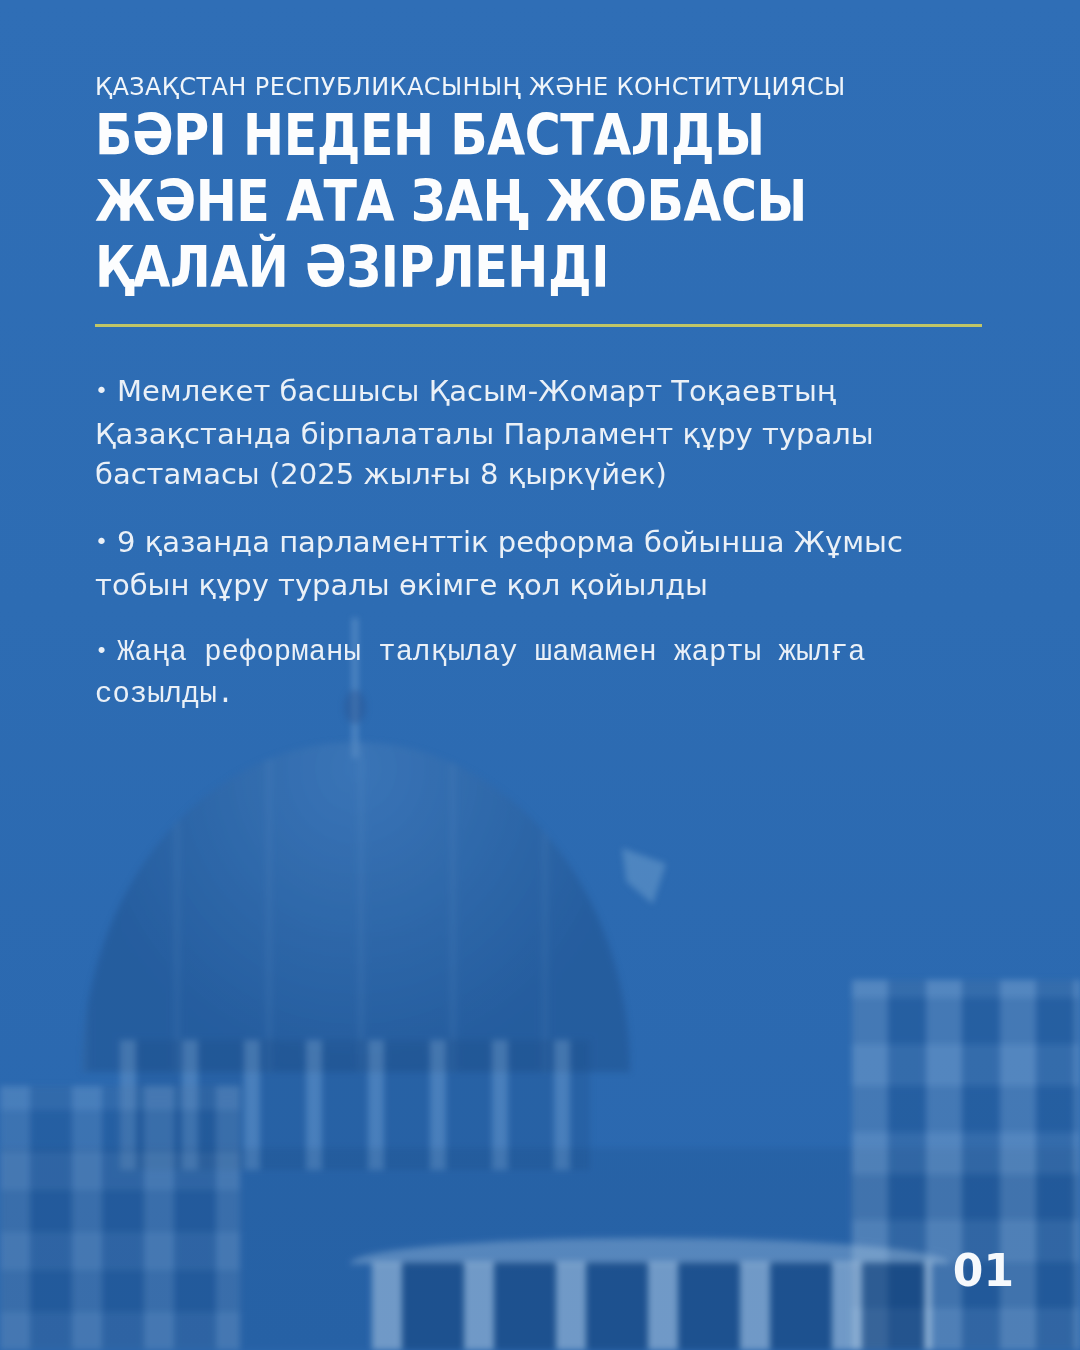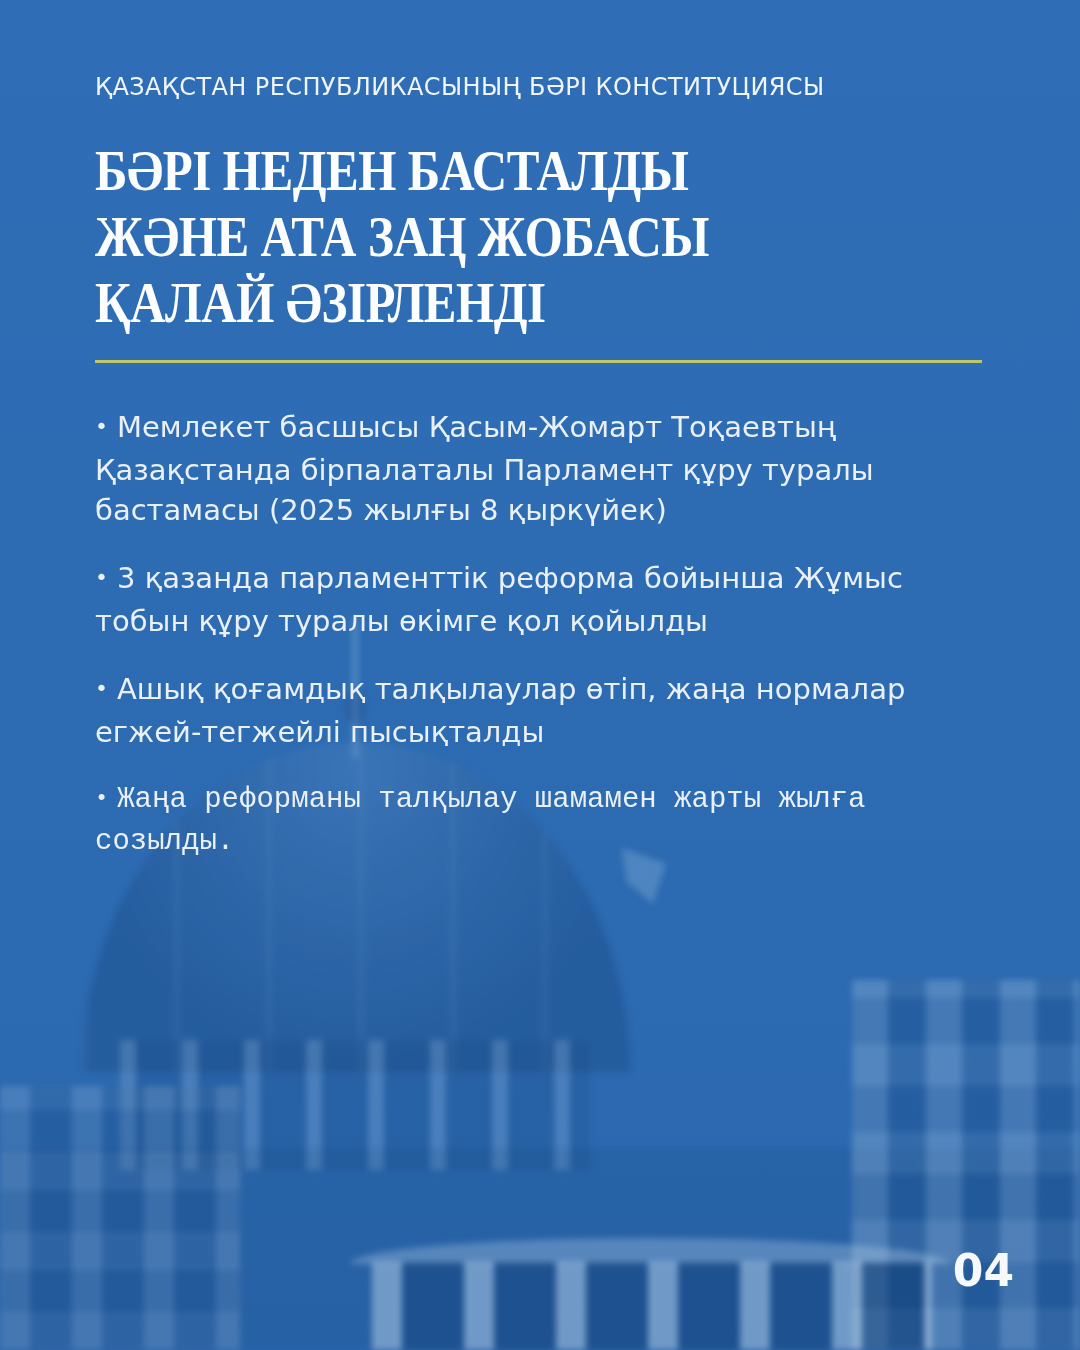--- a/index.html
+++ b/index.html
@@ -60,21 +60,21 @@
       repeating-linear-gradient(0deg,rgba(235,244,250,.06) 0 38px,rgba(18,60,112,.08) 38px 80px);
   }
 
   
   .content{position:absolute;inset:0;padding:0 95px;}
   .eyebrow{
     margin-top:72px;
     font-size:24px;line-height:30px;letter-spacing:.4px;
     color:#f0f5fa;font-weight:400;white-space:nowrap;
   }
-  .title{margin-top:36px;font-family:Liberation Serif, serif;}
+  .title{}
   .tline{
     display:block;
     font-weight:bold;color:var(--title);
     font-size:57px;line-height:66px;letter-spacing:-.5px;
     transform:scaleX(.86);transform-origin:left center;
     white-space:nowrap;
   }
   .divider{margin-top:24px;height:3px;width:887px;background:var(--accent);}
   .bullets{list-style:none;margin-top:44px;}
   .bullet{
@@ -100,32 +100,31 @@
     <div class="flag"></div>
     <div class="dome-base"></div>
     <div class="band-bottom"></div>
     <div class="facade-left"></div>
     <div class="facade-right"></div>
     <div class="entablature"></div>
     <div class="colonnade"></div>
   </div>
 
   <div class="content">
-    <div class="eyebrow">ҚАЗАҚСТАН РЕСПУБЛИКАСЫНЫҢ БӘРІ КОНСТИТУЦИЯСЫ</div>
+    <div class="eyebrow">ҚАЗАҚСТАН РЕСПУБЛИКАСЫНЫҢ ЖӘНЕ КОНСТИТУЦИЯСЫ</div>
 
     <h1 class="title">
       <span class="tline">БӘРІ НЕДЕН БАСТАЛДЫ</span>
       <span class="tline">ЖӘНЕ АТА ЗАҢ ЖОБАСЫ</span>
       <span class="tline">ҚАЛАЙ ӘЗІРЛЕНДІ</span>
     </h1>
 
     <div class="divider"></div>
 
     <ul class="bullets">
       <li class="bullet"><span class="marker">•</span><span>Мемлекет басшысы Қасым-Жомарт Тоқаевтың Қазақстанда бірпалаталы Парламент құру туралы бастамасы (2025 жылғы 8 қыркүйек)</span></li>
-      <li class="bullet"><span class="marker">•</span><span>3 қазанда парламенттік реформа бойынша Жұмыс тобын құру туралы өкімге қол қойылды</span></li>
-      <li class="bullet"><span class="marker">•</span><span>Ашық қоғамдық талқылаулар өтіп, жаңа нормалар егжей-тегжейлі пысықталды</span></li>
+      <li class="bullet"><span class="marker">•</span><span>9 қазанда парламенттік реформа бойынша Жұмыс тобын құру туралы өкімге қол қойылды</span></li>
       <li class="bullet"><span class="marker">•</span><span>Жаңа реформаны талқылау шамамен жарты жылға созылды.</span></li>
     </ul>
 
-    <div class="pagenum">04</div>
+    <div class="pagenum">01</div>
   </div>
 </div>
 
 </body></html>

